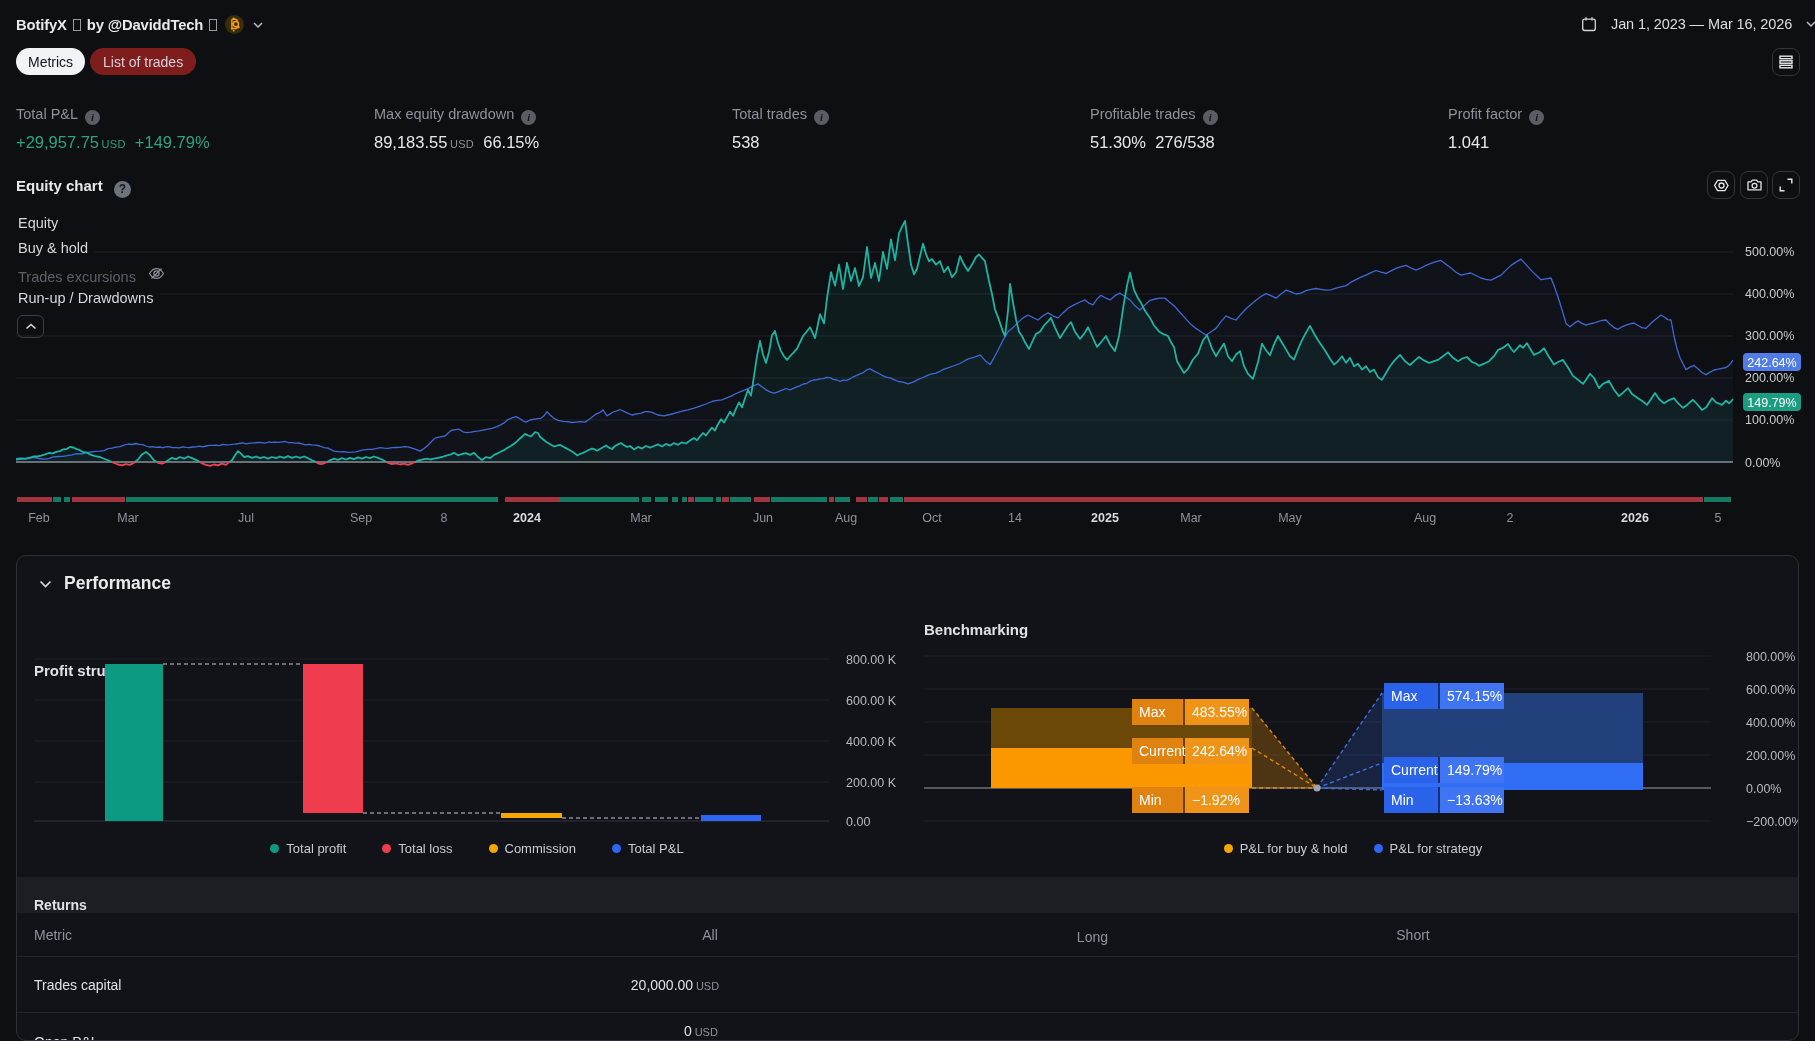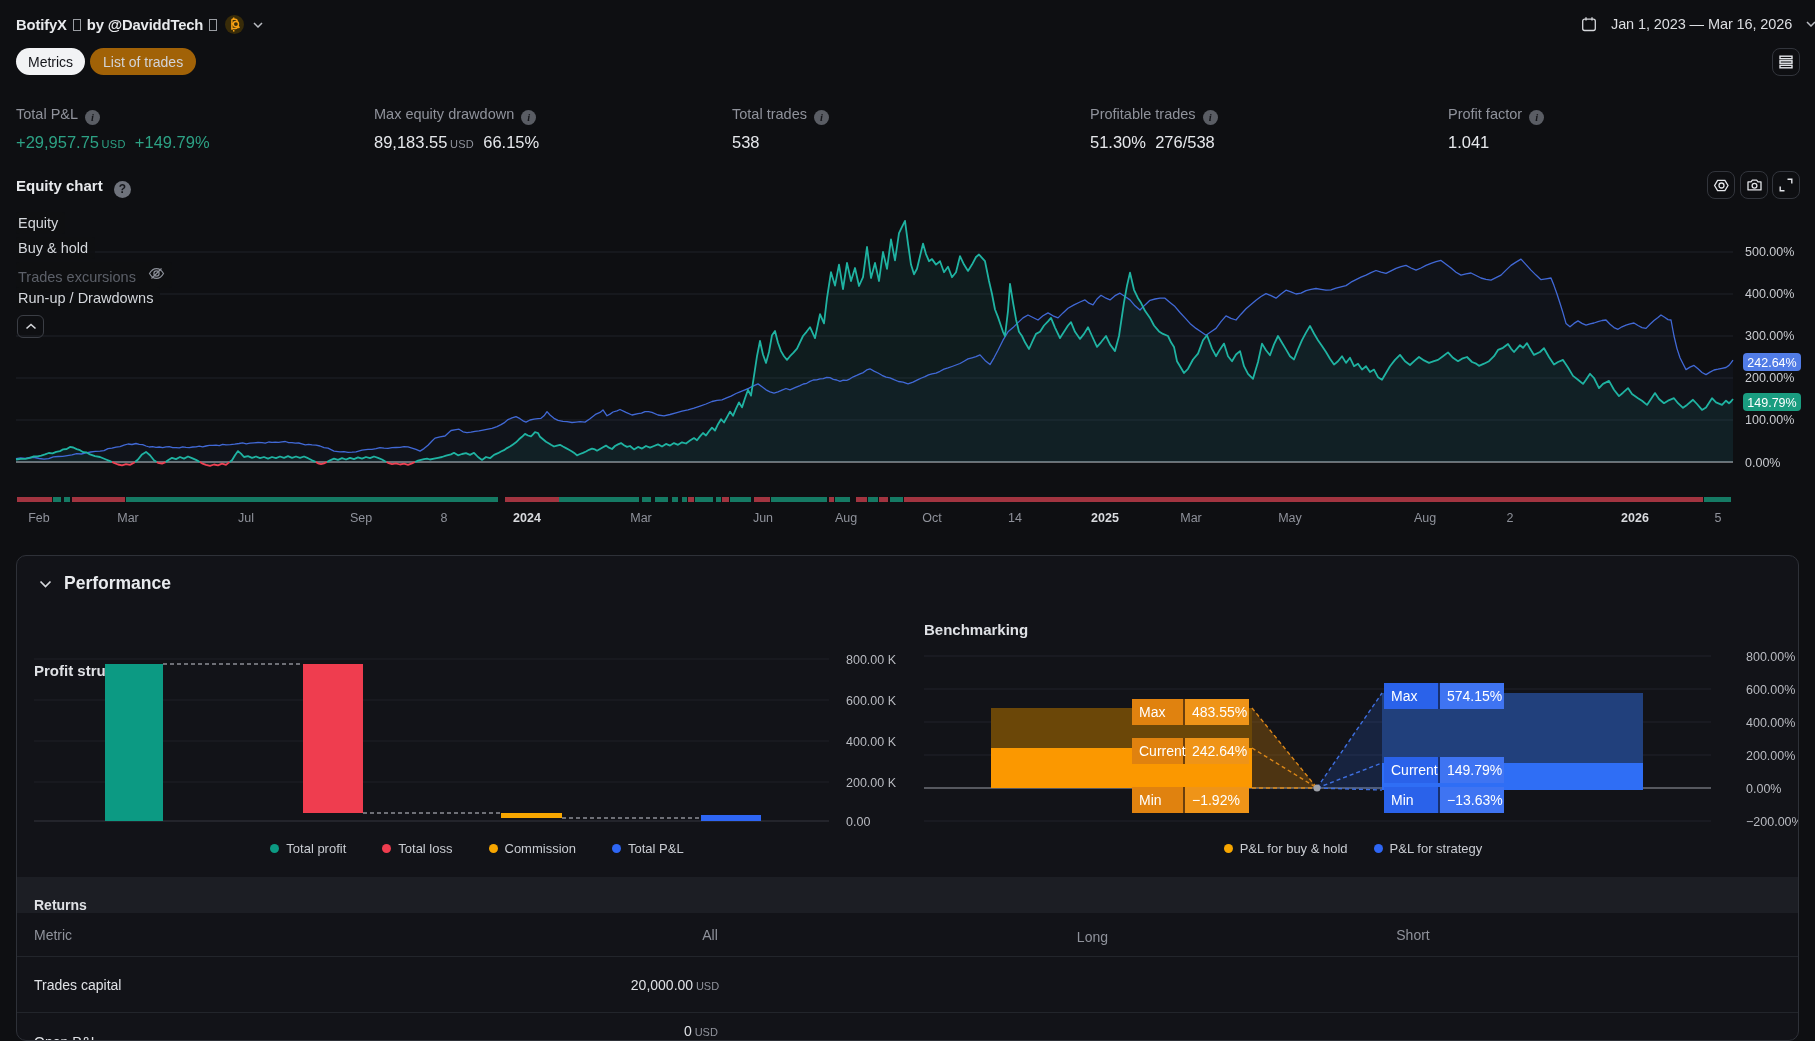--- a/index.html
+++ b/index.html
@@ -45,21 +45,21 @@
       <line x1="5" y1="1.2" x2="5" y2="4.6"></line>
       <line x1="11" y1="1.2" x2="11" y2="4.6"></line>
     </svg>
  <span style="font-size:14.5px;color:#dcdee2;letter-spacing:-0.1px;">Jan 1, 2023 — Mar 16, 2026</span>
  <svg width="10" height="6" viewBox="0 0 10 6" fill="none" stroke="#b9bcc2" stroke-width="1.5">
       <polyline points="1,1 5,5 9,1"></polyline>
     </svg>
 </div>
 
 <div class="abs" style="left:16px;top:48px;height:27px;background:#f2f3f5;border-radius:14px;padding:0 12px;display:flex;align-items:center;font-size:14px;color:#14151a;">Metrics</div>
-<div class="abs" style="left:90px;top:48px;height:27px;background:#a16207;border-radius:14px;padding:0 13px;display:flex;align-items:center;font-size:14px;color:#d2d4d9;">List of trades</div>
+<div class="abs" style="left:90px;top:48px;height:27px;background:#7f1d1d;border-radius:14px;padding:0 13px;display:flex;align-items:center;font-size:14px;color:#d2d4d9;">List of trades</div>
 <div class="iconbtn" style="left:1772px;top:48px;">
     <svg width="16" height="16" viewBox="0 0 16 16" fill="none" stroke="#e3e5e9" stroke-width="1.4">
       <rect x="2" y="2.2" width="12" height="2.5"></rect>
       <rect x="2" y="6.75" width="12" height="2.5"></rect>
       <rect x="2" y="11.3" width="12" height="2.5"></rect>
     </svg>
   </div>
 
 <div class="abs" style="left:16px;top:105px;"><span class="mlabel">Total P&amp;L</span><span class="info">i</span>
  <div class="mval" style="color:#2da285;">+29,957.75<span class="usd"> USD</span>&nbsp; +149.79%</div></div>

